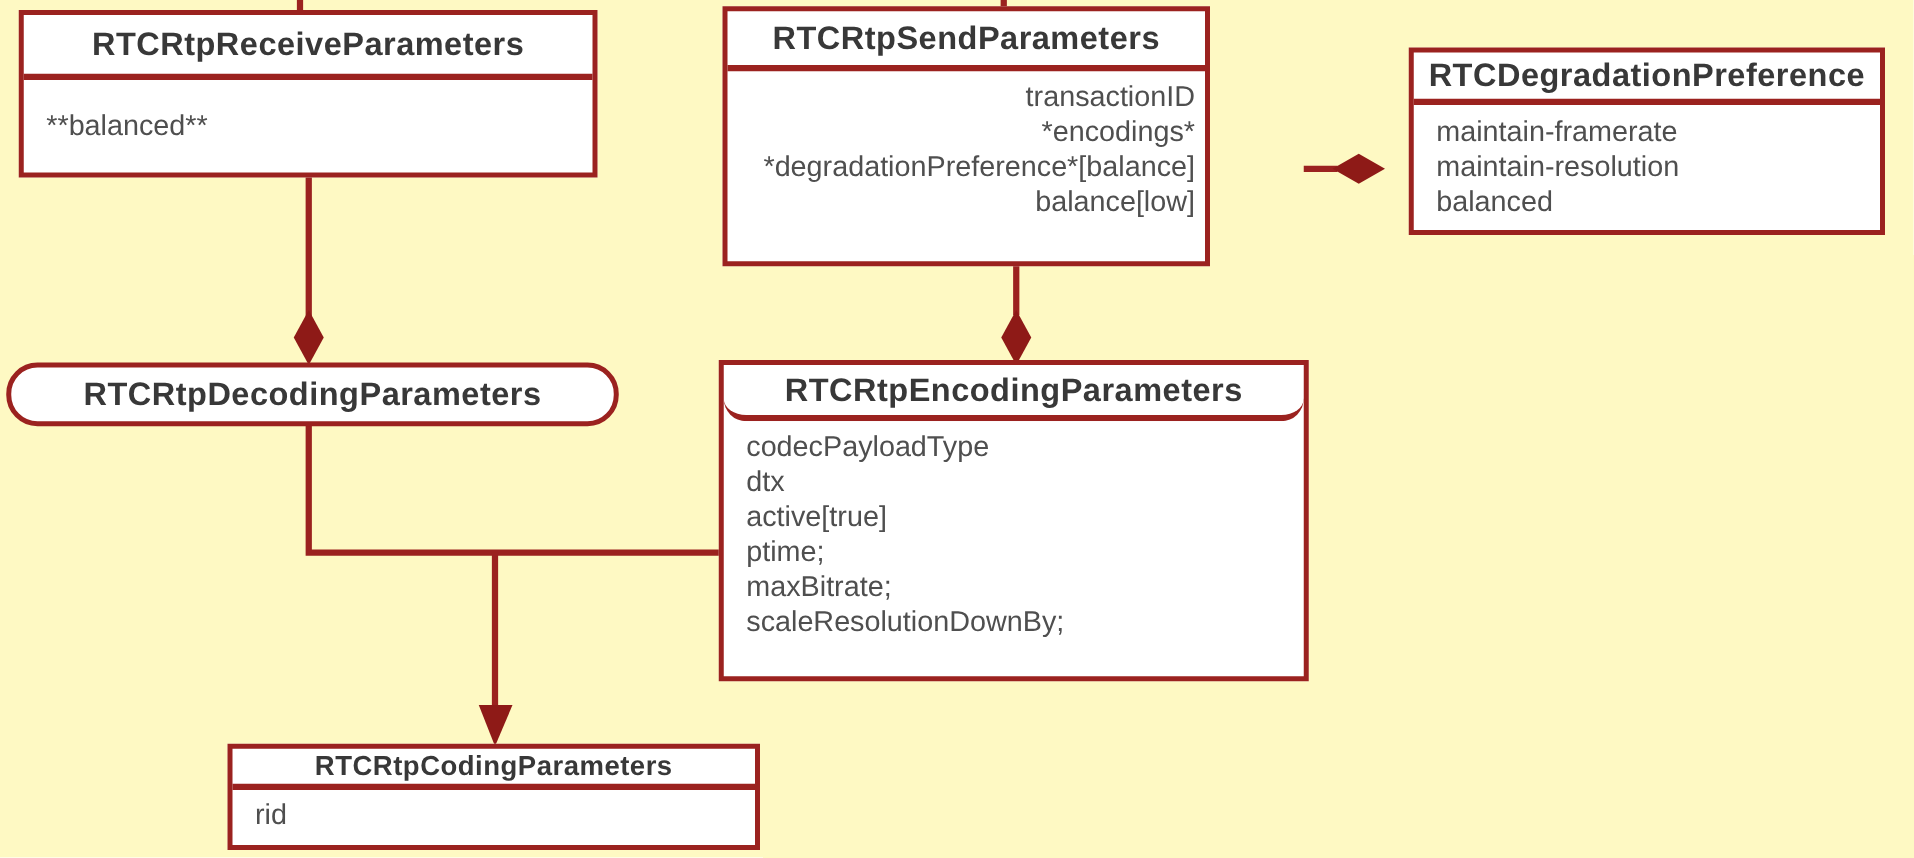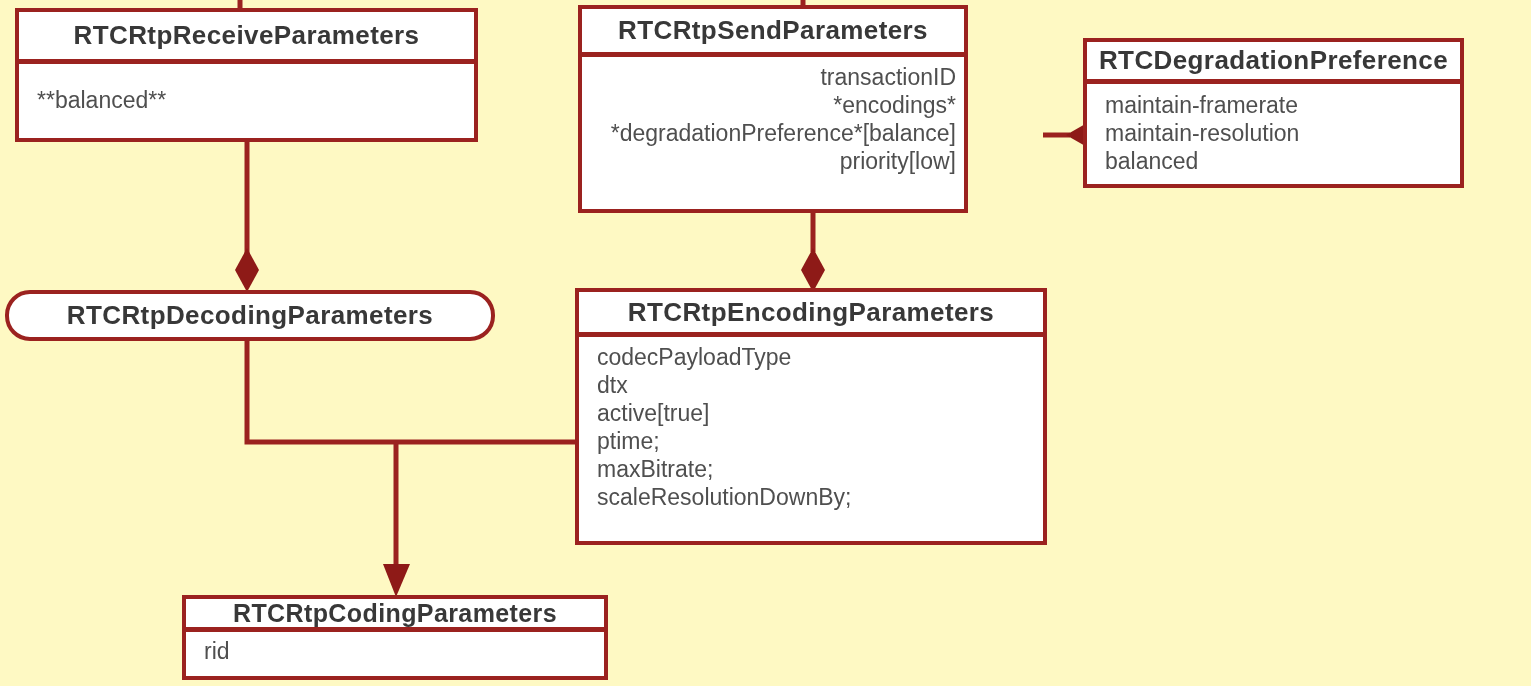--- a/index.html
+++ b/index.html
@@ -41,30 +41,30 @@
     padding-right:8px;
   }
   .cls .members div{white-space:nowrap;}
   
   #box-receive   {left:15px;  top:8px;   width:463px; height:134px;}
   #box-receive .title{height:52px;}
   #box-receive .members{padding-top:22px;}
   #box-send      {left:578px; top:5px;   width:390px; height:208px;}
   #box-send .title{height:48px;}
   #box-send .members{padding-top:6px;text-align:right;}
-  #box-degradation{left:1083px;top:38px; width:381px; height:150px;}
+  #box-degradation{left:1127px;top:38px; width:381px; height:150px;}
   #box-degradation .title{height:42px;}
   #box-degradation .members{padding-top:7px;}
   #box-decoding  {left:5px;   top:290px; width:490px; height:51px;border-radius:25px;}
   #box-decoding .title{height:100%;}
   #box-encoding  {left:575px; top:288px; width:472px; height:257px;}
-  #box-encoding .title{height:45px;}
+  #box-encoding .title{height:45px;border-radius:18px;}
   #box-encoding .members{padding-top:6px;}
   #box-coding    {left:182px; top:595px; width:426px; height:85px;}
-  #box-coding .title{height:33px;font-size:25px;}
+  #box-coding .title{height:33px;font-size:22px;}
   #box-coding .members{padding-top:5px;}
 </style>
 </head>
 <body>
 
 <div id="canvas">
 
   <svg id="connector-layer" viewBox="0 0 1531 686" xmlns="http://www.w3.org/2000/svg">
 
     <line x1="240" y1="0" x2="240" y2="12" stroke="#9b221f" stroke-width="5"></line>
@@ -98,21 +98,21 @@
       <div>**balanced**</div>
     </div>
   </div>
 
   <div class="cls" id="box-send">
     <div class="title sep">RTCRtpSendParameters</div>
     <div class="members">
       <div>transactionID</div>
       <div>*encodings*</div>
       <div>*degradationPreference*[balance]</div>
-      <div>priority[low]</div>
+      <div>balance[low]</div>
     </div>
   </div>
 
   <div class="cls" id="box-degradation">
     <div class="title sep">RTCDegradationPreference</div>
     <div class="members">
       <div>maintain-framerate</div>
       <div>maintain-resolution</div>
       <div>balanced</div>
     </div>

